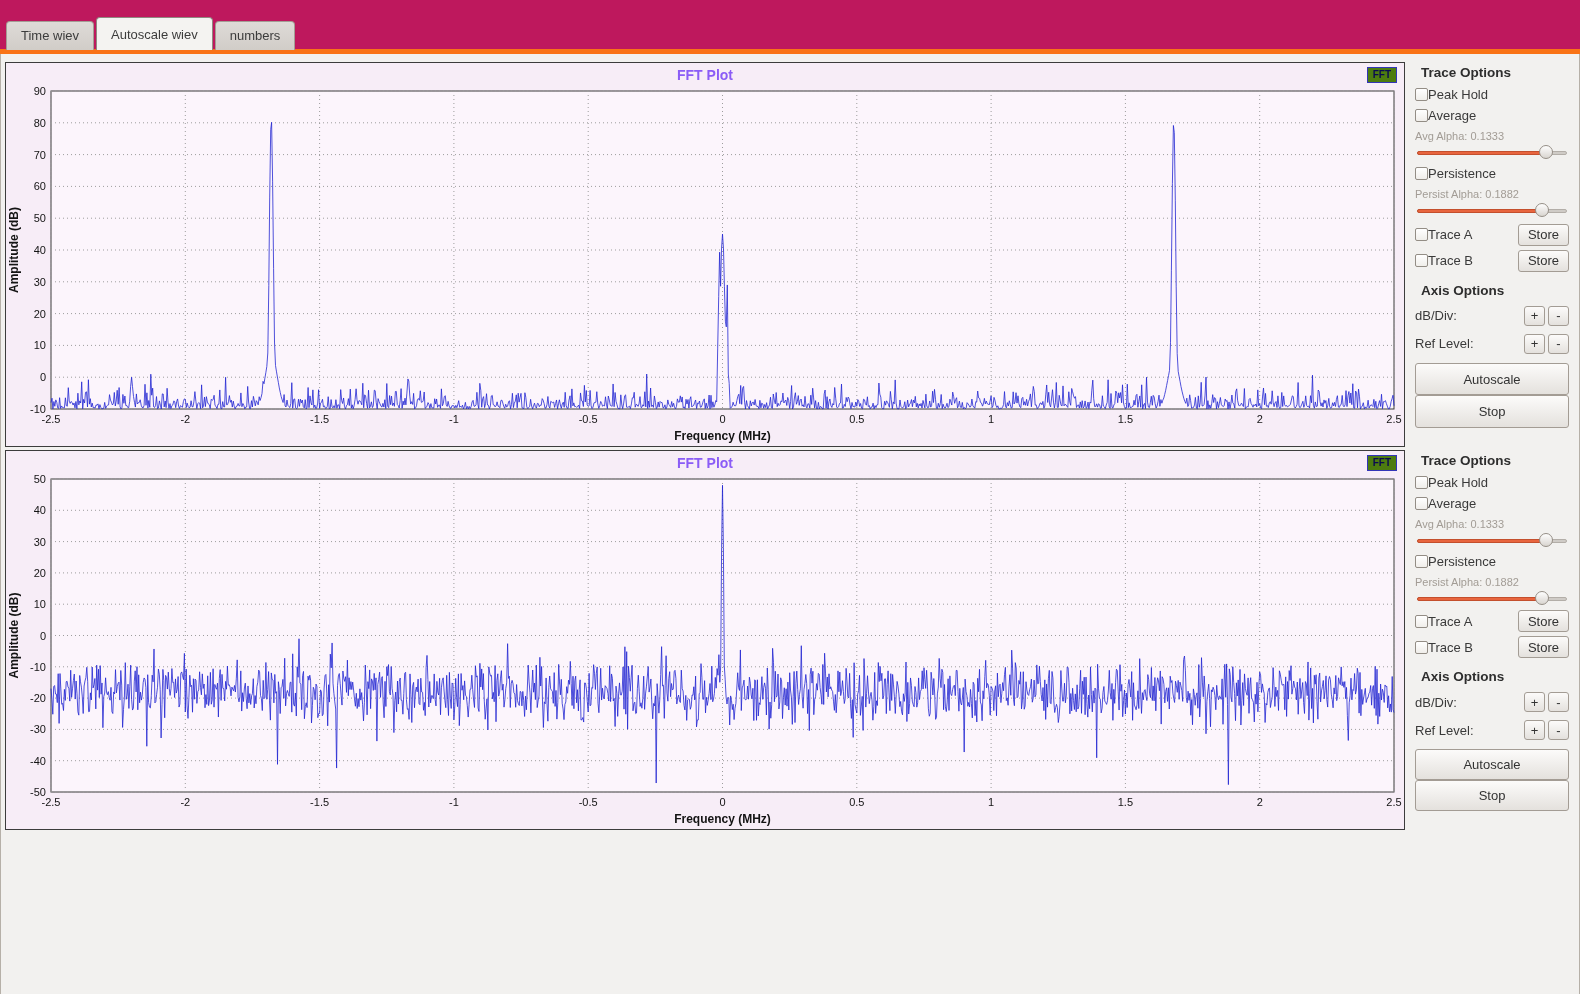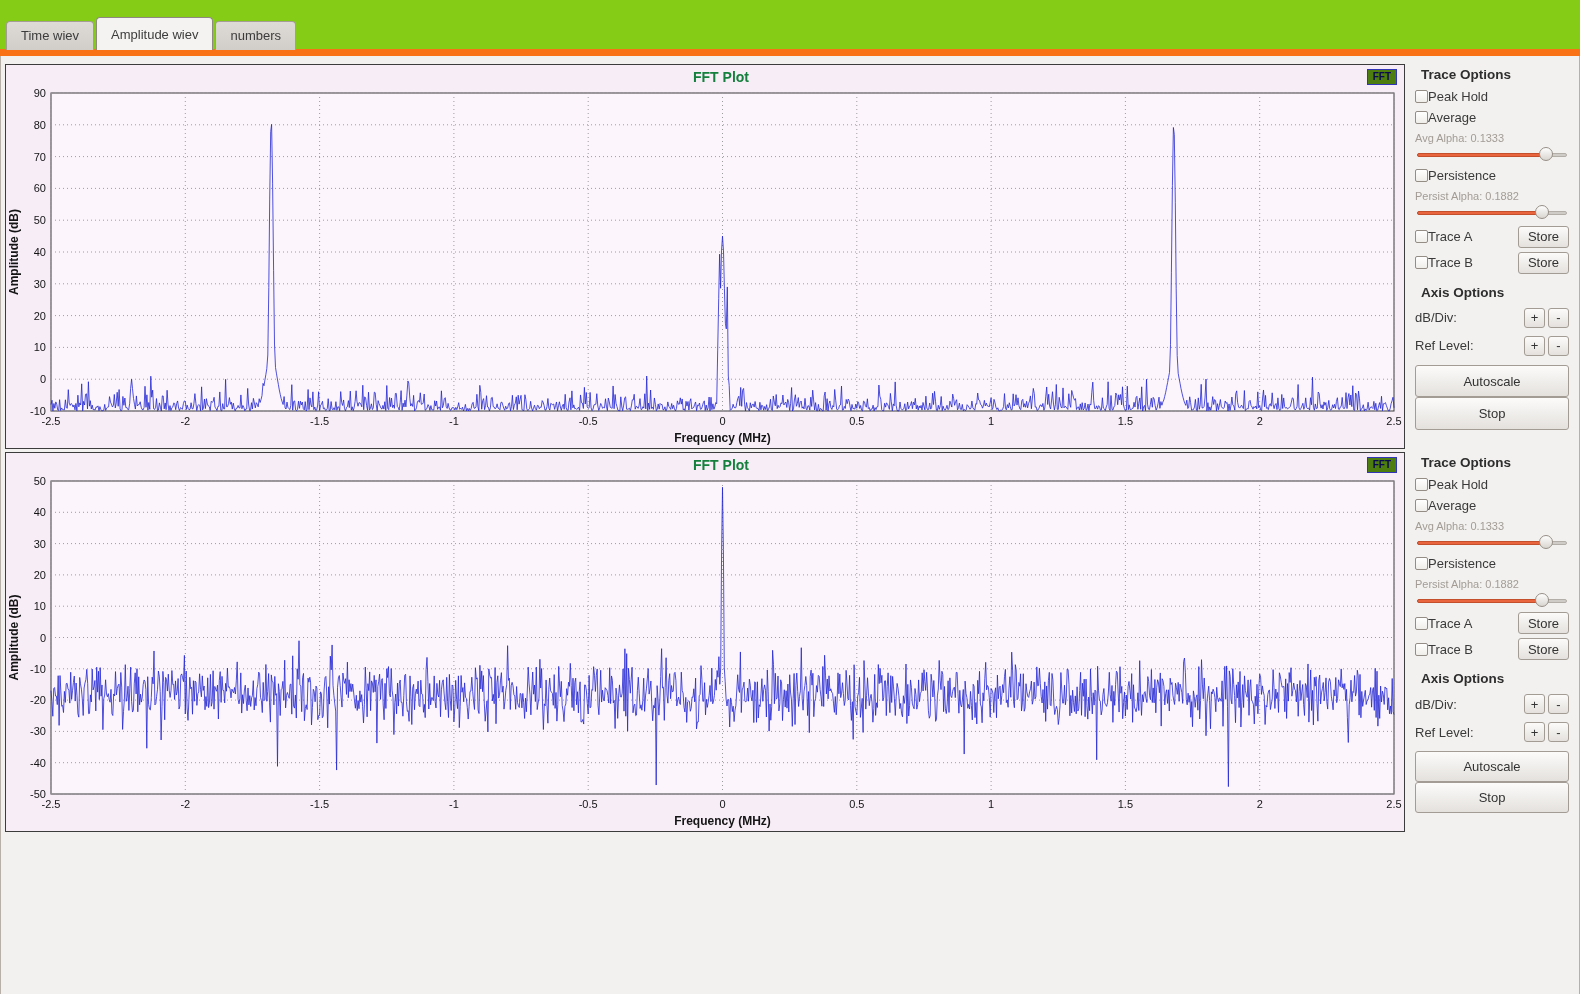--- a/index.html
+++ b/index.html
@@ -5,24 +5,24 @@
   * { box-sizing: border-box; }
   html,body { margin:0; padding:0; }
   body {
     width:1580px; height:994px; overflow:hidden;
     background:#f2f1ef;
     font-family:"Liberation Sans", sans-serif;
     color:#3a3a3a;
   }
   
   .tab-bar{
-    background:#84cc16;
+    background:#be185d;
     padding:16px 0 0 6px;
     display:flex; align-items:flex-end; gap:2px;
-    border-bottom:7px solid #f97316;
+    border-bottom:5px solid #f97316;
   }
   .tab{
     font-size:13px; color:#3c3c3c; cursor:pointer;
     background:linear-gradient(#dedbd7,#d1cdc8);
     border:1px solid #a49d95; border-bottom:none;
     border-radius:4px 4px 0 0;
     padding:6px 14px 7px;
     position:relative; top:1px;
   }
   .tab.active{
@@ -40,22 +40,22 @@
   }
   .row{ display:flex; gap:6px; margin-bottom:3px; }
   .plot-box{
     flex:1; position:relative;
     background:#f7edf7;
     border:1px solid #3c3c3c;
   }
   .h1{ height:385px; }
   .h2{ height:380px; }
   .plot-title{
-    position:absolute; top:4px; left:16px; width:100%;
-    text-align:center; font-weight:bold; font-size:14px; color:#15803d;
+    position:absolute; top:4px; left:0; width:100%;
+    text-align:center; font-weight:bold; font-size:14px; color:#8b5cf6;
   }
   .legend-badge{
     position:absolute; top:4px; right:7px;
     background:#4d7c0f; color:#0a0a50;
     border:1px solid #3335b8;
     font-size:10px; font-weight:bold;
     padding:2px 5px; line-height:1; cursor:pointer;
   }
   svg.plot-svg{ position:absolute; left:1px; right:1px; top:23px; bottom:1px; display:block; width:calc(100% - 2px); height:calc(100% - 24px); }
   
@@ -96,21 +96,21 @@
   .btn.wide{ width:100%; height:38px; margin-top:5px; }
   .btn.stop{ margin-top:auto; margin-bottom:19px; }
   .axis-row{ display:flex; align-items:center; margin:4px 0; font-size:13px; }
   .axis-row .lbl{ flex:1; }
 </style>
 </head>
 <body>
 
 <div class="tab-bar">
   <div class="tab">Time wiev</div>
-  <div class="tab active">Amplitude wiev</div>
+  <div class="tab active">Autoscale wiev</div>
   <div class="tab">numbers</div>
 </div>
 
 <div class="content">
 
   <div class="row">
     <div class="plot-box h1">
       <div class="plot-title">FFT Plot</div>
       <div class="legend-badge">FFT</div>
       <svg class="plot-svg" viewBox="0 0 1396 359">

